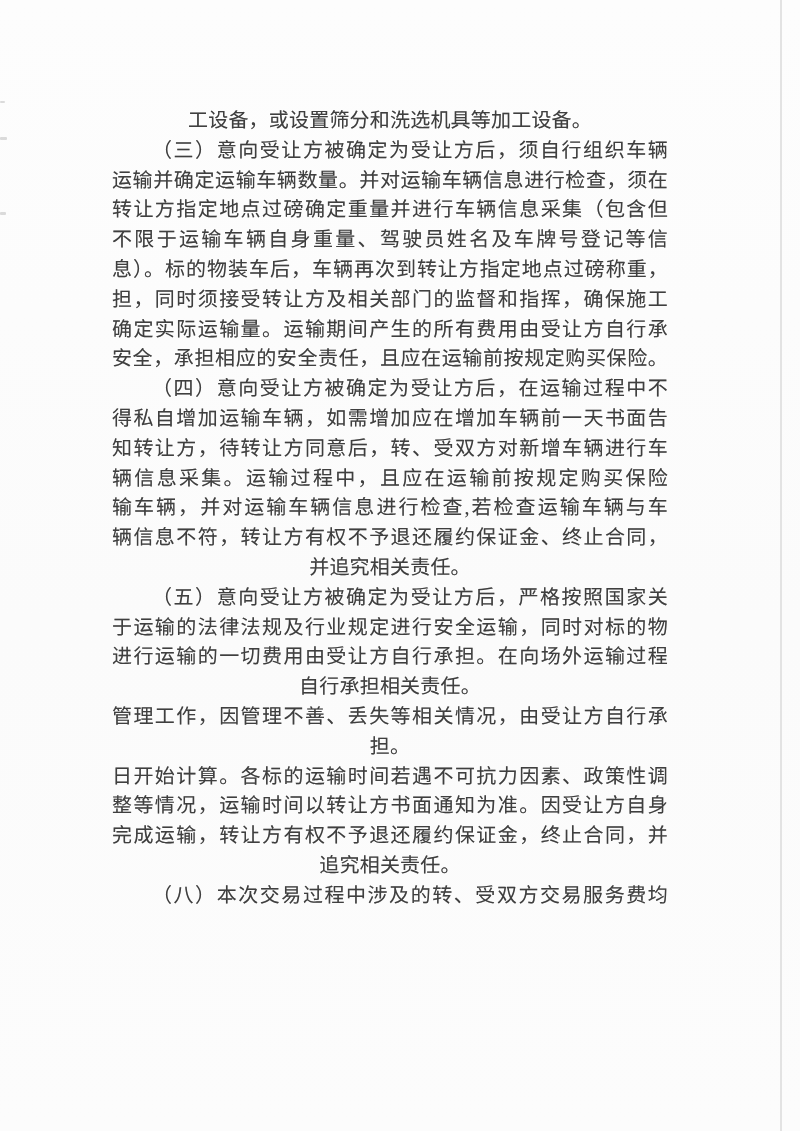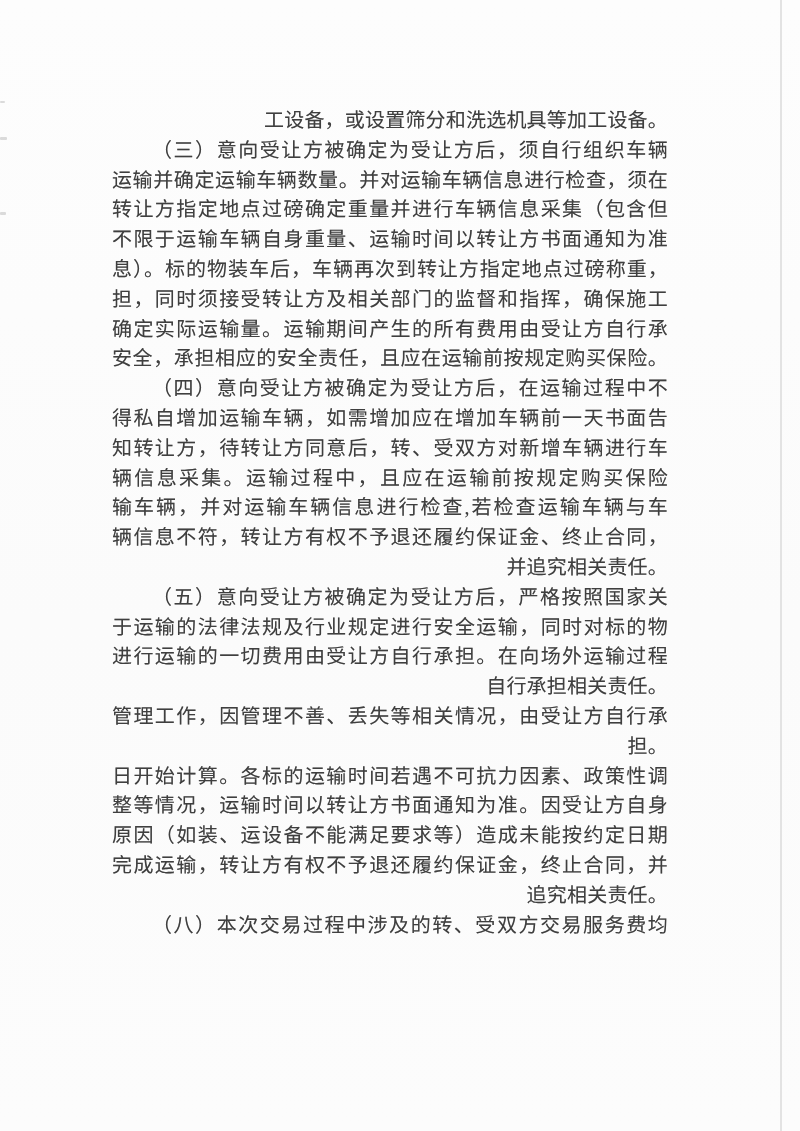--- a/index.html
+++ b/index.html
@@ -24,21 +24,21 @@
     width: 556px;
     font-family: "Liberation Serif", "DejaVu Serif", serif;
     font-size: 20px;
     line-height: 29.8px;
     color: #3f3f3f;
     letter-spacing: 0.2px;
     text-shadow: 0 0 0.6px rgba(70,70,70,0.38);
   }
   .text-line {
     height: 29.8px;
-    text-align: right;
+    text-align: center;
   }
   .text-line.justify {
     text-align: justify;
     text-align-last: justify;
     font-family: Liberation Serif, serif;
   }
   .text-line.indent {
     padding-left: 40px;
   }
   .scan-line {
@@ -63,41 +63,40 @@
 </head>
 <body>
 
 <div class="page">
   <div class="text-block">
 
   <div class="text-line">工设备，或设置筛分和洗选机具等加工设备。</div>
       <div class="text-line indent justify">（三）意向受让方被确定为受让方后，须自行组织车辆</div>
       <div class="text-line justify">运输并确定运输车辆数量。并对运输车辆信息进行检查，须在</div>
       <div class="text-line justify">转让方指定地点过磅确定重量并进行车辆信息采集（包含但</div>
-      <div class="text-line justify">不限于运输车辆自身重量、运输时间以转让方书面通知为准</div>
+      <div class="text-line justify">不限于运输车辆自身重量、驾驶员姓名及车牌号登记等信</div>
       <div class="text-line justify">息）。标的物装车后，车辆再次到转让方指定地点过磅称重，</div>
       <div class="text-line justify">担，同时须接受转让方及相关部门的监督和指挥，确保施工</div>
       <div class="text-line justify">确定实际运输量。运输期间产生的所有费用由受让方自行承</div>
       <div class="text-line justify">安全，承担相应的安全责任，且应在运输前按规定购买保险。</div>
       <div class="text-line indent justify">（四）意向受让方被确定为受让方后，在运输过程中不</div>
       <div class="text-line justify">得私自增加运输车辆，如需增加应在增加车辆前一天书面告</div>
       <div class="text-line justify">知转让方，待转让方同意后，转、受双方对新增车辆进行车</div>
       <div class="text-line justify">辆信息采集。运输过程中，且应在运输前按规定购买保险</div>
       <div class="text-line justify">输车辆，并对运输车辆信息进行检查,若检查运输车辆与车</div>
       <div class="text-line justify">辆信息不符，转让方有权不予退还履约保证金、终止合同，</div>
       <div class="text-line">并追究相关责任。</div>
       <div class="text-line indent justify">（五）意向受让方被确定为受让方后，严格按照国家关</div>
       <div class="text-line justify">于运输的法律法规及行业规定进行安全运输，同时对标的物</div>
       <div class="text-line justify">进行运输的一切费用由受让方自行承担。在向场外运输过程</div>
       <div class="text-line">自行承担相关责任。</div>
       <div class="text-line justify">管理工作，因管理不善、丢失等相关情况，由受让方自行承</div>
       <div class="text-line">担。</div>
       <div class="text-line justify">日开始计算。各标的运输时间若遇不可抗力因素、政策性调</div>
       <div class="text-line justify">整等情况，运输时间以转让方书面通知为准。因受让方自身</div>
-      <div class="text-line justify">原因（如装、运设备不能满足要求等）造成未能按约定日期</div>
       <div class="text-line justify">完成运输，转让方有权不予退还履约保证金，终止合同，并</div>
       <div class="text-line">追究相关责任。</div>
       <div class="text-line indent justify">（八）本次交易过程中涉及的转、受双方交易服务费均</div>
     </div>
   <div class="scan-line"></div>
   <div class="speck s1"></div>
   <div class="speck s2"></div>
   <div class="speck s3"></div>
 </div>
 

